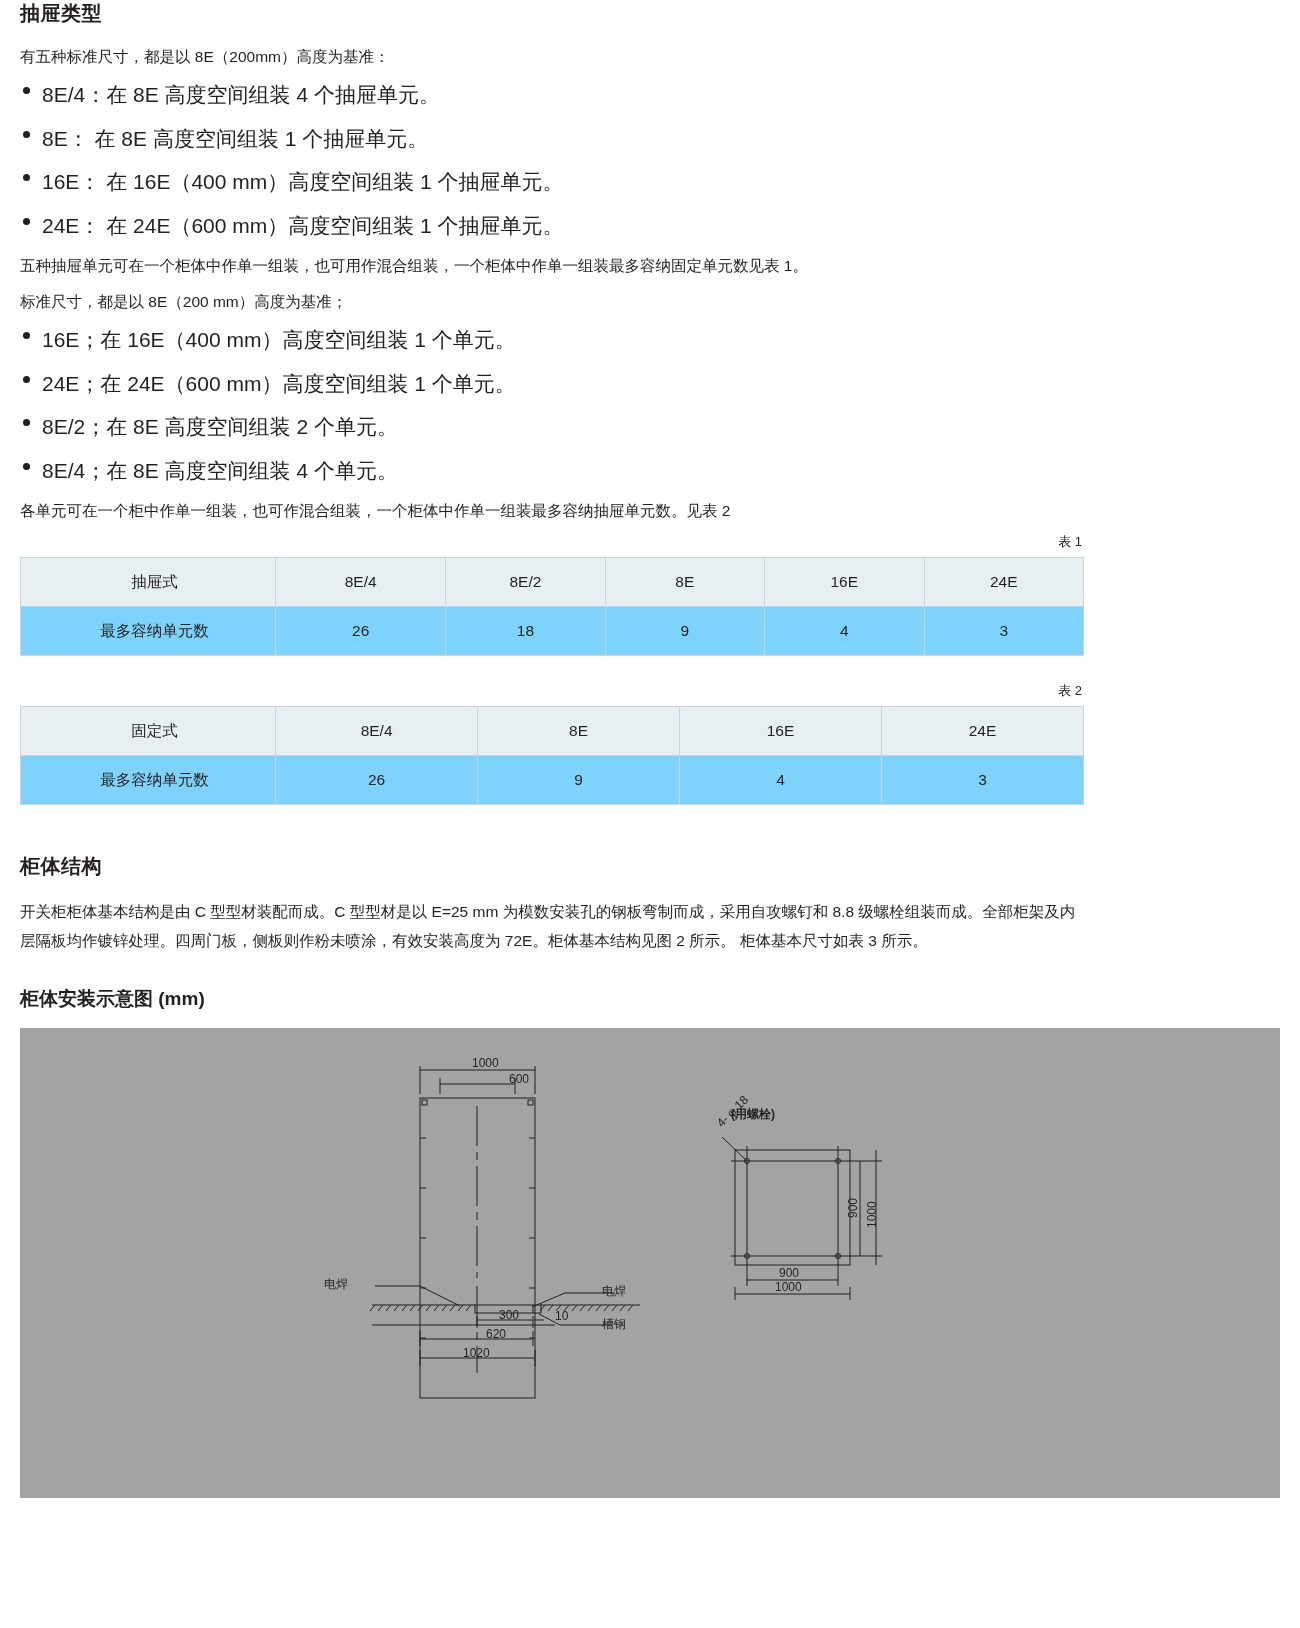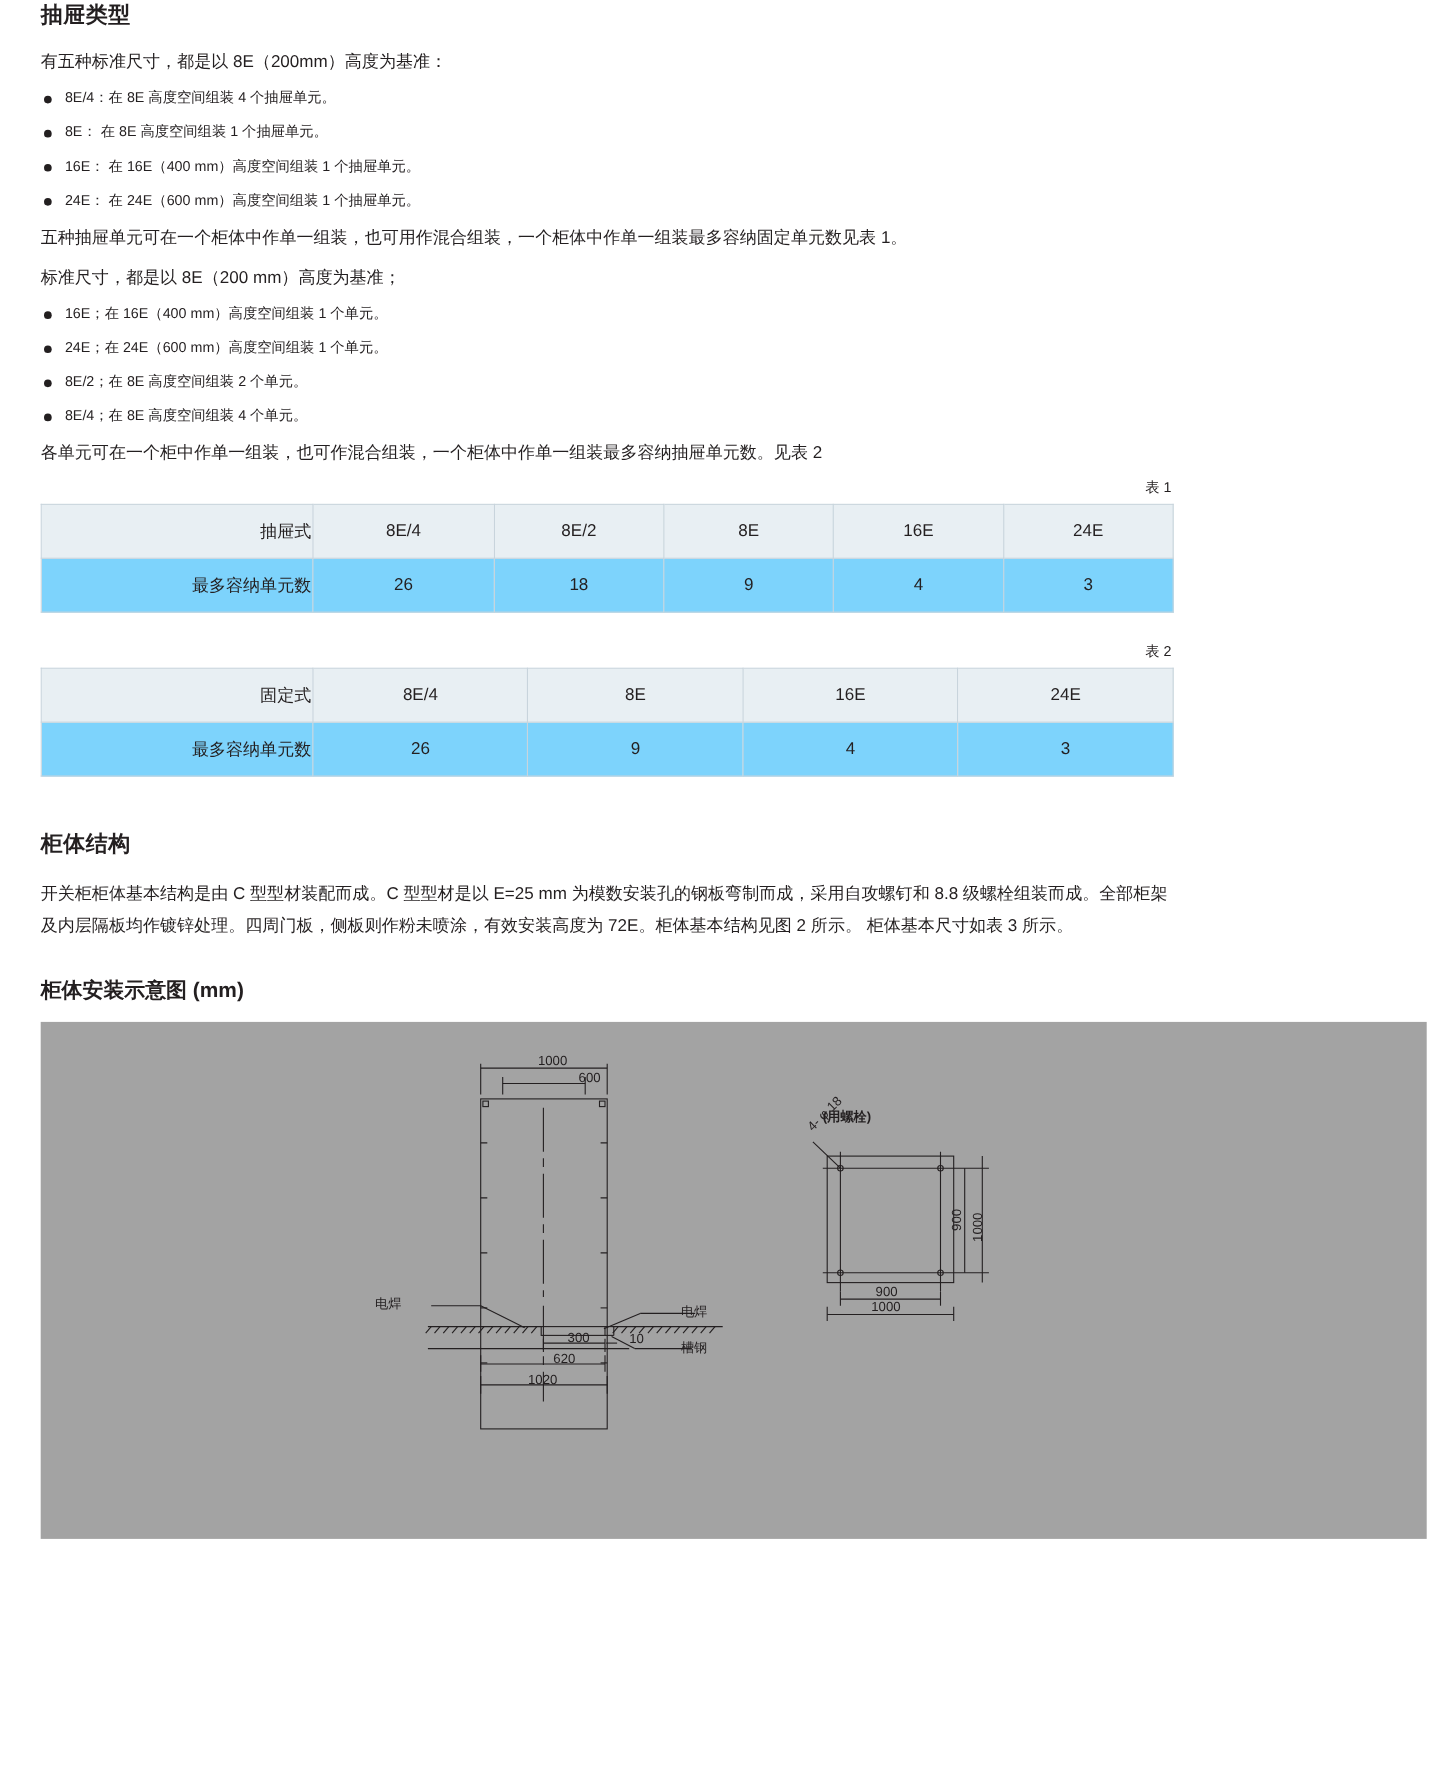--- a/index.html
+++ b/index.html
@@ -9,21 +9,21 @@
   }
   body {
     width: 1300px;
     height: 1628px;
     font-family: "Liberation Sans", "DejaVu Sans", sans-serif;
     color: #231f20;
     position: relative;
     overflow: hidden;
   }
   .page {
-    padding: 0 37px;
+    padding: 0 20px;
     box-sizing: border-box;
     width: 1104px;
   }
   h2.section-title {
     font-size: 20px;
     font-weight: 700;
     color: #231f20;
     margin: 0 0 18px 0;
     letter-spacing: 0.5px;
   }
@@ -33,21 +33,21 @@
     line-height: 1.55;
     margin: 12px 0 10px 0;
     color: #231f20;
   }
   ul.bullets {
     list-style: none;
     margin: 0 0 6px 0;
     padding: 0;
   }
   ul.bullets li {
-    font-size: 13px;
+    font-size: 21px;
     line-height: 1.55;
     margin: 0 0 11px 0;
     padding-left: 22px;
     position: relative;
     color: #231f20;
   }
   ul.bullets li::before {
     content: "";
     position: absolute;
     left: 3px;
@@ -77,21 +77,21 @@
     font-size: 15.5px;
     font-weight: normal;
     text-align: center;
     color: #231f20;
   }
   table.data-table thead th {
     background: #e8eff3;
   }
   table.data-table th.rowhead,
   table.data-table td.rowhead {
-    text-align: right;
+    text-align: center;
     padding-left: 14px;
   }
   table.data-table tbody td {
     background: #7dd3fc;
   }
   .struct-para {
     font-size: 15.5px;
     line-height: 1.85;
     margin: 0;
   }

